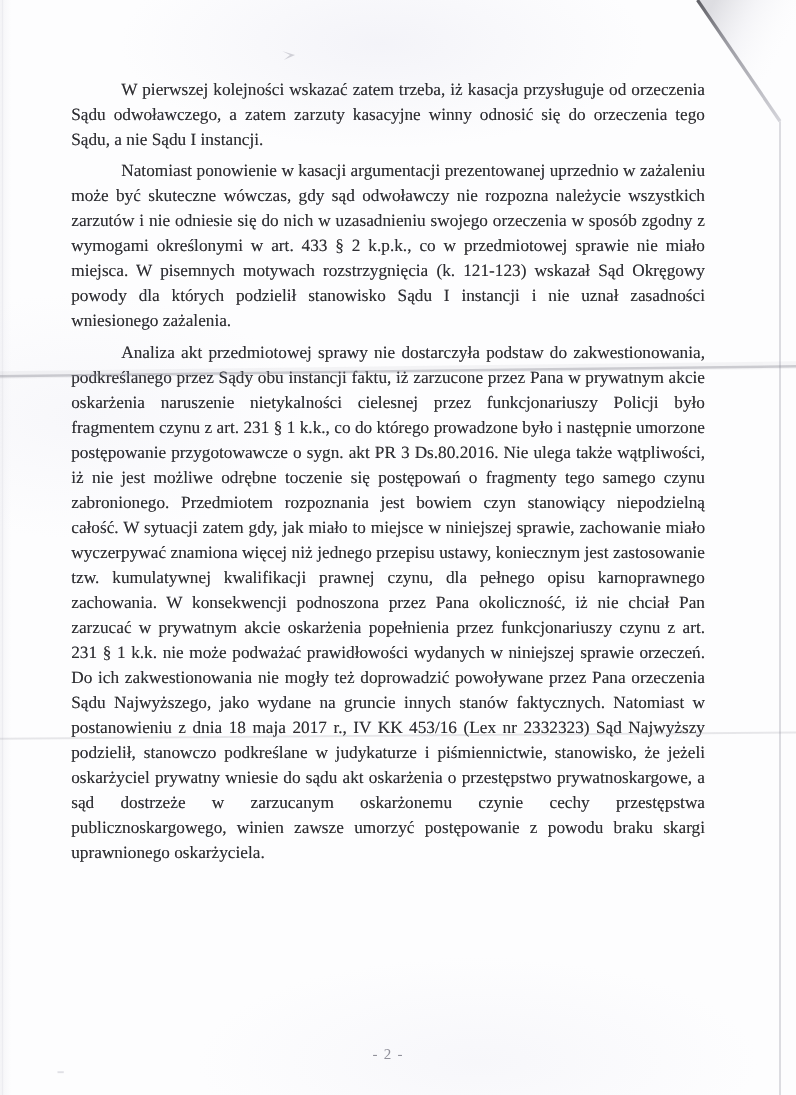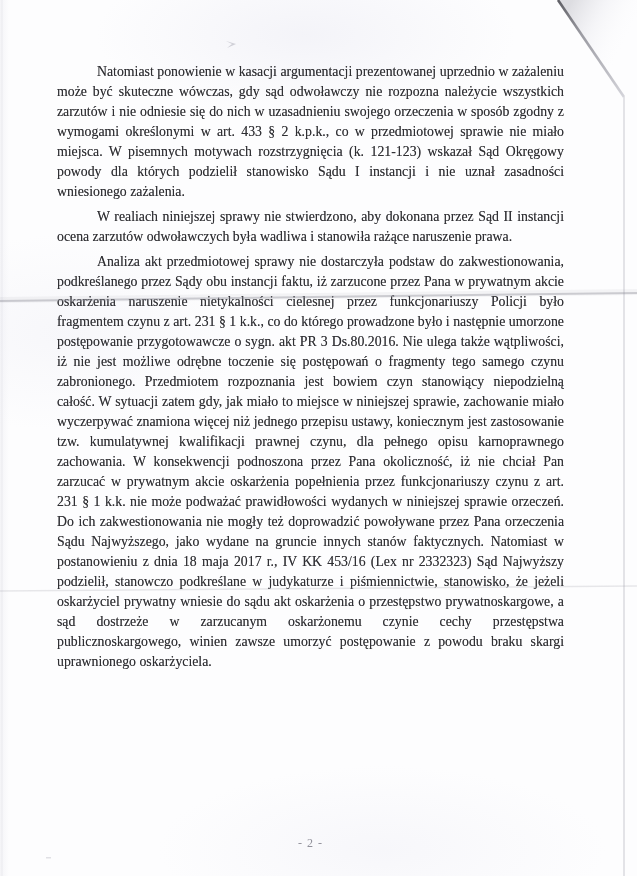--- a/index.html
+++ b/index.html
@@ -49,22 +49,22 @@
     left: 0; top: 0;
     pointer-events: none;
   }
 </style>
 </head>
 <body>
 
 <div class="page">
 
   <div class="text-block">
+    <p>W pierwszej kolejności wskazać zatem trzeba, iż kasacja przysługuje od orzeczenia Sądu odwoławczego, a zatem zarzuty kasacyjne winny odnosić się do orzeczenia tego Sądu, a nie Sądu I instancji.</p>
     <p>Natomiast ponowienie w kasacji argumentacji prezentowanej uprzednio w zażaleniu może być skuteczne wówczas, gdy sąd odwoławczy nie rozpozna należycie wszystkich zarzutów i nie odniesie się do nich w uzasadnieniu swojego orzeczenia w sposób zgodny z wymogami określonymi w art. 433 § 2 k.p.k., co w przedmiotowej sprawie nie miało miejsca. W pisemnych motywach rozstrzygnięcia (k. 121-123) wskazał Sąd Okręgowy powody dla których podzielił stanowisko Sądu I instancji i nie uznał zasadności wniesionego zażalenia.</p>
-    <p>W realiach niniejszej sprawy nie stwierdzono, aby dokonana przez Sąd II instancji ocena zarzutów odwoławczych była wadliwa i stanowiła rażące naruszenie prawa.</p>
     <p>Analiza akt przedmiotowej sprawy nie dostarczyła podstaw do zakwestionowania, podkreślanego przez Sądy obu instancji faktu, iż zarzucone przez Pana w prywatnym akcie oskarżenia naruszenie nietykalności cielesnej przez funkcjonariuszy Policji było fragmentem czynu z art. 231 § 1 k.k., co do którego prowadzone było i następnie umorzone postępowanie przygotowawcze o sygn. akt PR 3 Ds.80.2016. Nie ulega także wątpliwości, iż nie jest możliwe odrębne toczenie się postępowań o fragmenty tego samego czynu zabronionego. Przedmiotem rozpoznania jest bowiem czyn stanowiący niepodzielną całość. W sytuacji zatem gdy, jak miało to miejsce w niniejszej sprawie, zachowanie miało wyczerpywać znamiona więcej niż jednego przepisu ustawy, koniecznym jest zastosowanie tzw. kumulatywnej kwalifikacji prawnej czynu, dla pełnego opisu karnoprawnego zachowania. W konsekwencji podnoszona przez Pana okoliczność, iż nie chciał Pan zarzucać w prywatnym akcie oskarżenia popełnienia przez funkcjonariuszy czynu z art. 231 § 1 k.k. nie może podważać prawidłowości wydanych w niniejszej sprawie orzeczeń. Do ich zakwestionowania nie mogły też doprowadzić powoływane przez Pana orzeczenia Sądu Najwyższego, jako wydane na gruncie innych stanów faktycznych. Natomiast w postanowieniu z dnia 18 maja 2017 r., IV KK 453/16 (Lex nr 2332323) Sąd Najwyższy podzielił, stanowczo podkreślane w judykaturze i piśmiennictwie, stanowisko, że jeżeli oskarżyciel prywatny wniesie do sądu akt oskarżenia o przestępstwo prywatnoskargowe, a sąd dostrzeże w zarzucanym oskarżonemu czynie cechy przestępstwa publicznoskargowego, winien zawsze umorzyć postępowanie z powodu braku skargi uprawnionego oskarżyciela.</p>
   </div>
 
   <div class="page-number">- 2 -</div>
 
   <svg class="artifacts" width="637" height="876" viewBox="0 0 637 876" xmlns="http://www.w3.org/2000/svg">
     <defs>
       <linearGradient id="foldGrad" gradientUnits="userSpaceOnUse" x1="568" y1="8" x2="630" y2="40">
         <stop offset="0" stop-color="#c3c3ca" stop-opacity="0.55"></stop>
         <stop offset="0.45" stop-color="#e6e6ec" stop-opacity="0.35"></stop>

